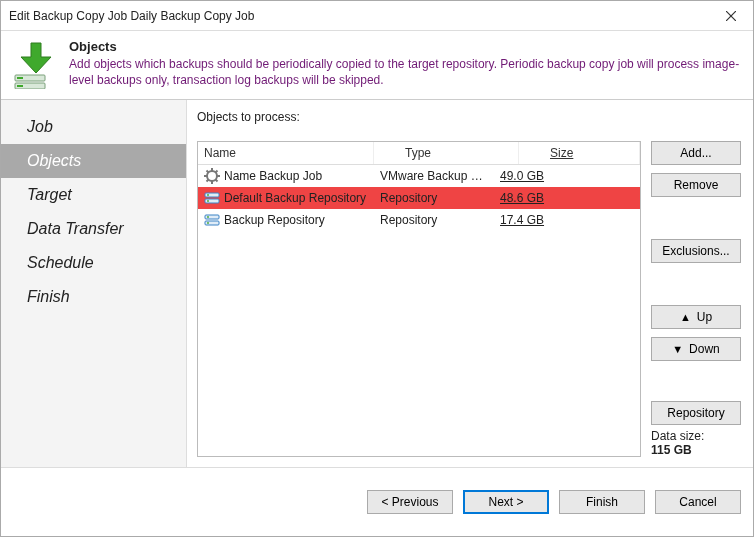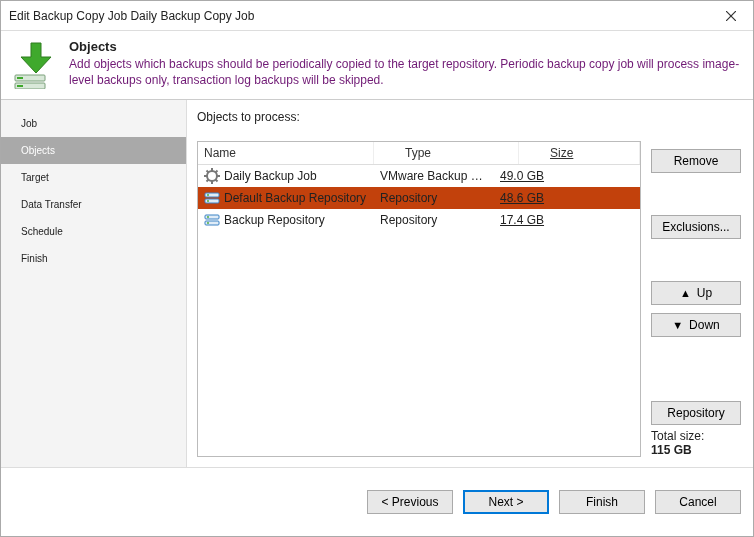--- a/index.html
+++ b/index.html
@@ -53,23 +53,24 @@
     display: flex;
     overflow: hidden;
   }
   .sidebar {
     width: 186px;
     background: #f4f4f4;
     border-right: 1px solid #ddd;
     padding-top: 10px;
   }
   .sidebar .nav-item {
-    padding: 8px 20px;
-    font-size: 10px;
+    padding: 8px 26px;
+    font-size: 16px;
     cursor: pointer;
+    font-style: italic;
   }
   .sidebar .nav-item.selected {
     background: #a9a9a9;
     color: #fff;
   }
   .main {
     flex: 1;
     padding: 10px 12px 0 10px;
     display: flex;
     flex-direction: column;
@@ -108,21 +109,21 @@
   .col-type { width: 120px; }
   .col-size { flex: 1; text-decoration: underline; }
   .list-body { flex: 1; overflow: auto; }
   .list-row {
     display: flex;
     font-size: 12px;
     height: 22px;
     align-items: center;
     cursor: default;
   }
-  .list-row.selected { background: #c2410c; }
+  .list-row.selected { background: #ef4444; }
   .row-icon { width: 16px; height: 16px; flex-shrink: 0; }
   .side-buttons {
     width: 90px;
     margin-left: 10px;
     display: flex;
     flex-direction: column;
   }
   .btn {
     height: 24px;
     border: 1px solid #aaa;
@@ -217,21 +218,21 @@
                     <line x1="8" y1="0" x2="8" y2="3"></line>
                     <line x1="8" y1="13" x2="8" y2="16"></line>
                     <line x1="0" y1="8" x2="3" y2="8"></line>
                     <line x1="13" y1="8" x2="16" y2="8"></line>
                     <line x1="2.5" y1="2.5" x2="4.5" y2="4.5"></line>
                     <line x1="11.5" y1="11.5" x2="13.5" y2="13.5"></line>
                     <line x1="2.5" y1="13.5" x2="4.5" y2="11.5"></line>
                     <line x1="11.5" y1="4.5" x2="13.5" y2="2.5"></line>
                   </g>
               </svg>
-              <span>Daily Backup Job</span>
+              <span>Name Backup Job</span>
             </div>
             <div class="col col-type">VMware Backup Job</div>
             <div class="col col-size">49.0 GB</div>
           </div>
 
           <div class="list-row selected">
             <div class="col col-name">
               <svg class="row-icon" viewBox="0 0 16 16">
                 <rect x="1" y="3" width="14" height="4" rx="1" fill="#e0ecf7" stroke="#3b82c4"></rect>
                 <rect x="1" y="9" width="14" height="4" rx="1" fill="#e0ecf7" stroke="#3b82c4"></rect>
@@ -255,38 +256,39 @@
               <span>Backup Repository</span>
             </div>
             <div class="col col-type">Repository</div>
             <div class="col col-size">17.4 GB</div>
           </div>
 
         </div>
       </div>
 
       <div class="side-buttons">
+        <button class="btn">Add...</button>
         <div class="gap-s"></div>
         <button class="btn">Remove</button>
         <div class="gap-m"></div>
         <button class="btn">Exclusions...</button>
         <div class="gap-m"></div>
         <button class="btn">
           <span class="arrow">▲</span>
           <span>Up</span>
         </button>
         <div class="gap-s"></div>
         <button class="btn">
           <span class="arrow">▼</span>
           <span>Down</span>
         </button>
         <div class="spacer"></div>
         <button class="btn">Repository</button>
         <div class="total">
-          <div>Total size:</div>
+          <div>Data size:</div>
           <div class="val">115 GB</div>
         </div>
       </div>
     </div>
     <div style="height:10px"></div>
   </div>
 </div>
 
 <div class="footer">
   <button class="btn">&lt; Previous</button>

